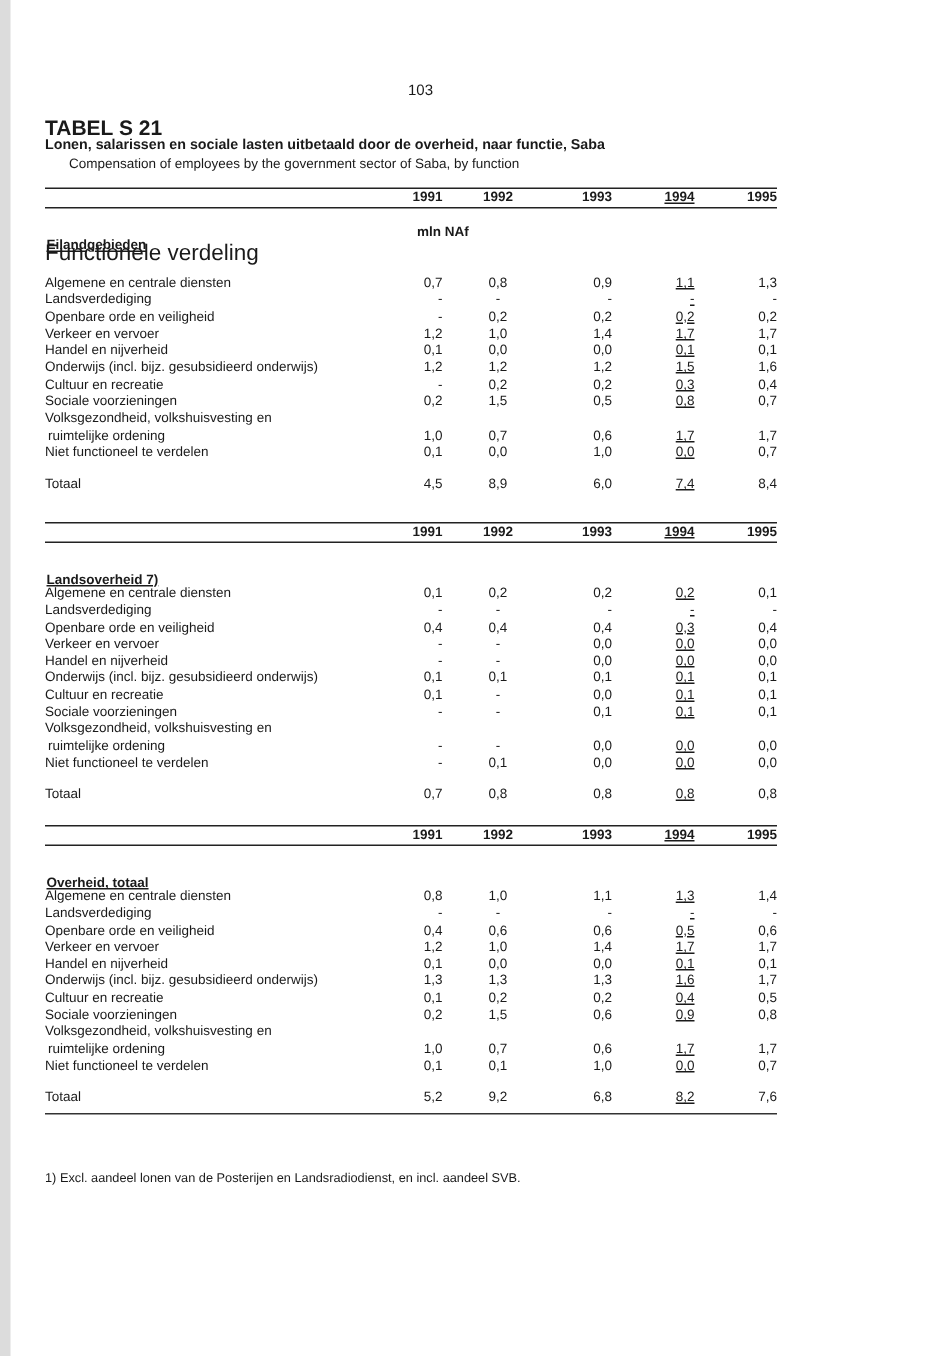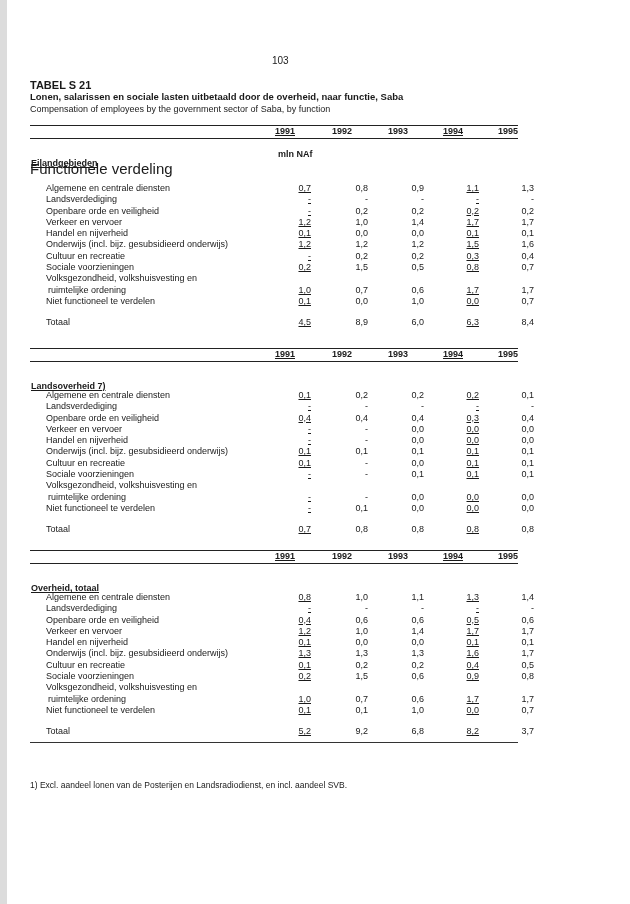--- a/index.html
+++ b/index.html
@@ -3,33 +3,33 @@
 <meta charset="utf-8">
 <style>
   html, body { margin: 0; padding: 0; }
   body {
     width: 630px; height: 904px; background: #ffffff; position: relative; overflow: hidden;
     font-family: "Liberation Sans", sans-serif; color: #1a1a1a;
   }
   .left-shade { position: absolute; left: 0; top: 0; width: 7px; height: 904px; background: #dcdcdc; }
   .page-number { position: absolute; left: 272px; top: 55px; font-size: 10px; }
   .hdr { position: absolute; left: 30px; top: 80px; width: 490px; }
-  .tabel { font-size: 11px; font-weight: bold; line-height: 11px; }
+  .tabel { font-size: 14px; font-weight: bold; line-height: 11px; }
   .title-nl { font-size: 9.5px; font-weight: bold; line-height: 12px; }
-  .title-en { font-size: 9px; line-height: 12px; }
+  .title-en { font-size: 9px; line-height: 12px; margin-left: 16px; }
   .section { position: absolute; left: 30px; width: 488px; }
   .sec-head {
     position: relative; height: 12px; border-top: 1px solid #222; border-bottom: 1.5px solid #222;
     font-size: 9px; font-weight: bold;
   }
   .sec-head .label { position: absolute; left: 1px; top: 0; text-decoration: underline; margin-top: 32px; }
   .col { position: absolute; text-align: right; width: 40px; }
   .sec-head .col { top: 0; }
-  .c1 { left: 225px; text-decoration: underline; } .c2 { left: 282px; } .c3 { left: 338px; } .c4 { left: 393px; text-decoration: underline; } .c5 { left: 448px; }
-  .row { position: relative; height: 11.3px; font-size: 9px; line-height: 11.3px; margin-left: 16px; }
+  .c1 { left: 225px; } .c2 { left: 282px; text-align: center; } .c3 { left: 338px; } .c4 { left: 393px; text-decoration: underline; } .c5 { left: 448px; }
+  .row { position: relative; height: 11.3px; font-size: 9px; line-height: 11.3px; }
   .row .lbl { position: absolute; left: 0; white-space: nowrap; }
   .row .lbl.indent { left: 2px; }
   .unit { position: absolute; left: 232px; font-size: 9px; font-weight: bold; }
   .func { position: absolute; left: 0; font-size: 15px; }
   .foot-rule { position: absolute; left: 30px; width: 488px; top: 742px; border-top: 1.5px solid #333; }
   .footnote { position: absolute; left: 30px; top: 780px; font-size: 8.5px; }
 </style>
 </head>
 <body>
 
@@ -144,21 +144,21 @@
         <span class="col c3">1,0</span>
         <span class="col c4">0,0</span>
         <span class="col c5">0,7</span>
       </div>
       <div style="height: 10px;"></div>
       <div class="row">
         <span class="lbl">Totaal</span>
         <span class="col c1">4,5</span>
         <span class="col c2">8,9</span>
         <span class="col c3">6,0</span>
-        <span class="col c4">6,3</span>
+        <span class="col c4">7,4</span>
         <span class="col c5">8,4</span>
       </div>
     </div>
     <div class="section" style="top: 348px;">
       <div class="sec-head">
         <span class="label">Landsoverheid 7)</span>
         <span class="col c1">1991</span>
         <span class="col c2">1992</span>
         <span class="col c3">1993</span>
         <span class="col c4">1994</span>
@@ -361,19 +361,19 @@
         <span class="col c4">0,0</span>
         <span class="col c5">0,7</span>
       </div>
       <div style="height: 10px;"></div>
       <div class="row">
         <span class="lbl">Totaal</span>
         <span class="col c1">5,2</span>
         <span class="col c2">9,2</span>
         <span class="col c3">6,8</span>
         <span class="col c4">8,2</span>
-        <span class="col c5">3,7</span>
+        <span class="col c5">7,6</span>
       </div>
     </div>
   </div>
 
 <div class="foot-rule"></div>
 <div class="footnote">1) Excl. aandeel lonen van de Posterijen en Landsradiodienst, en incl. aandeel SVB.</div>
 
 </body></html>

